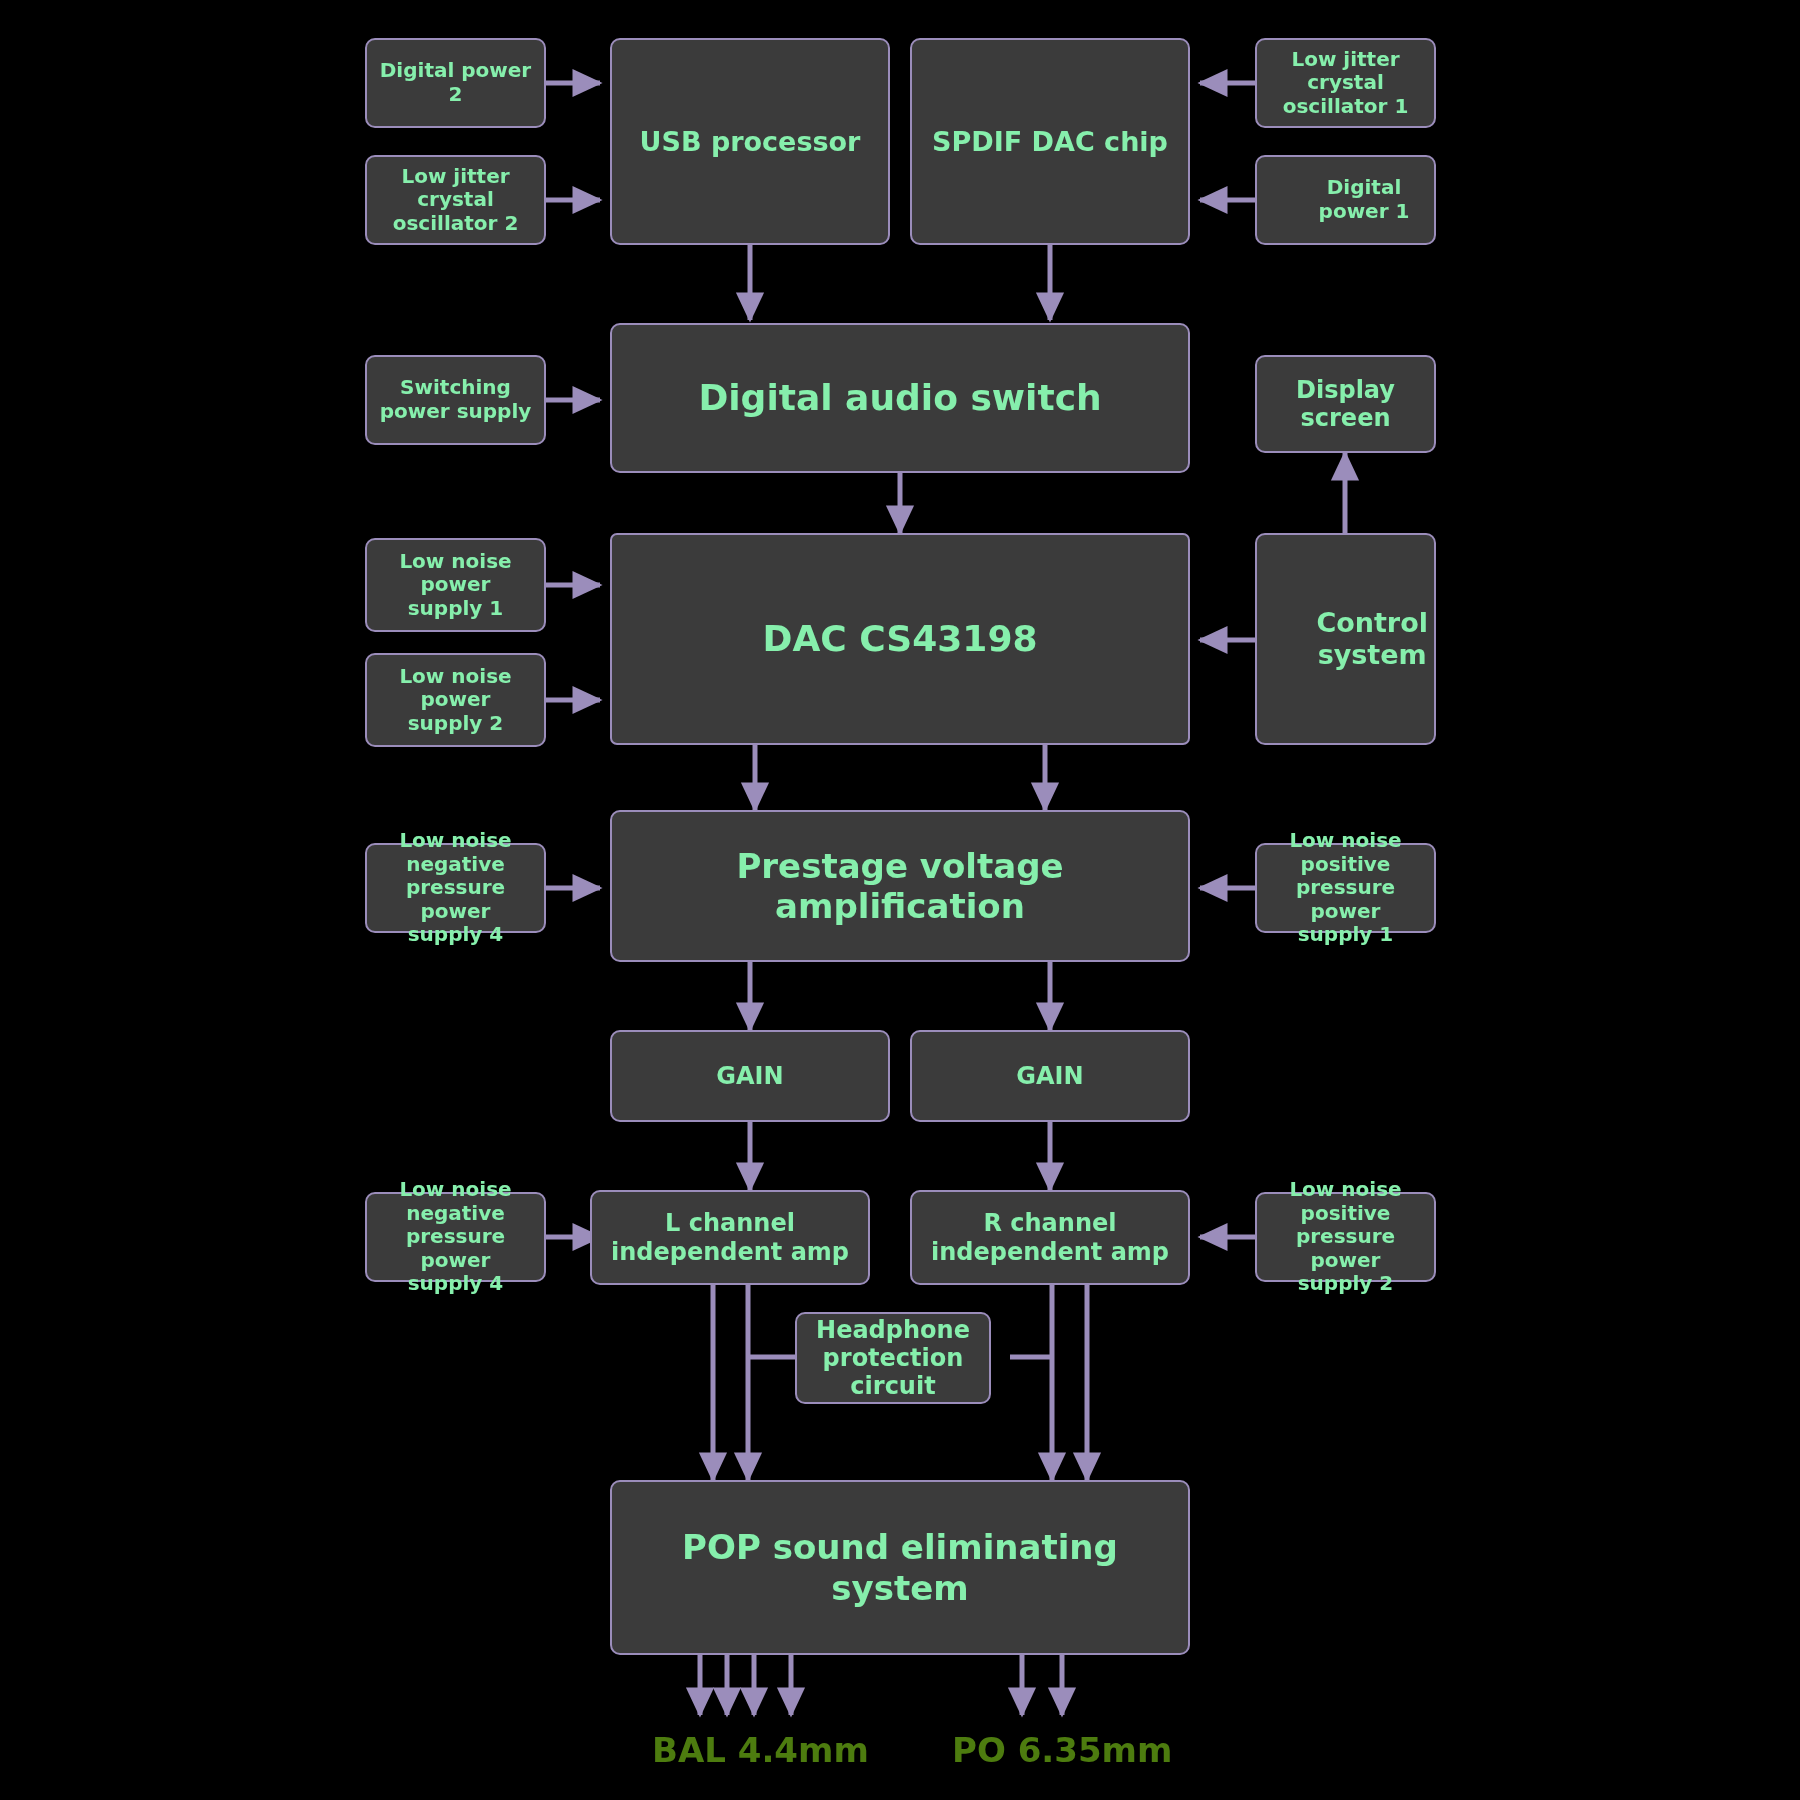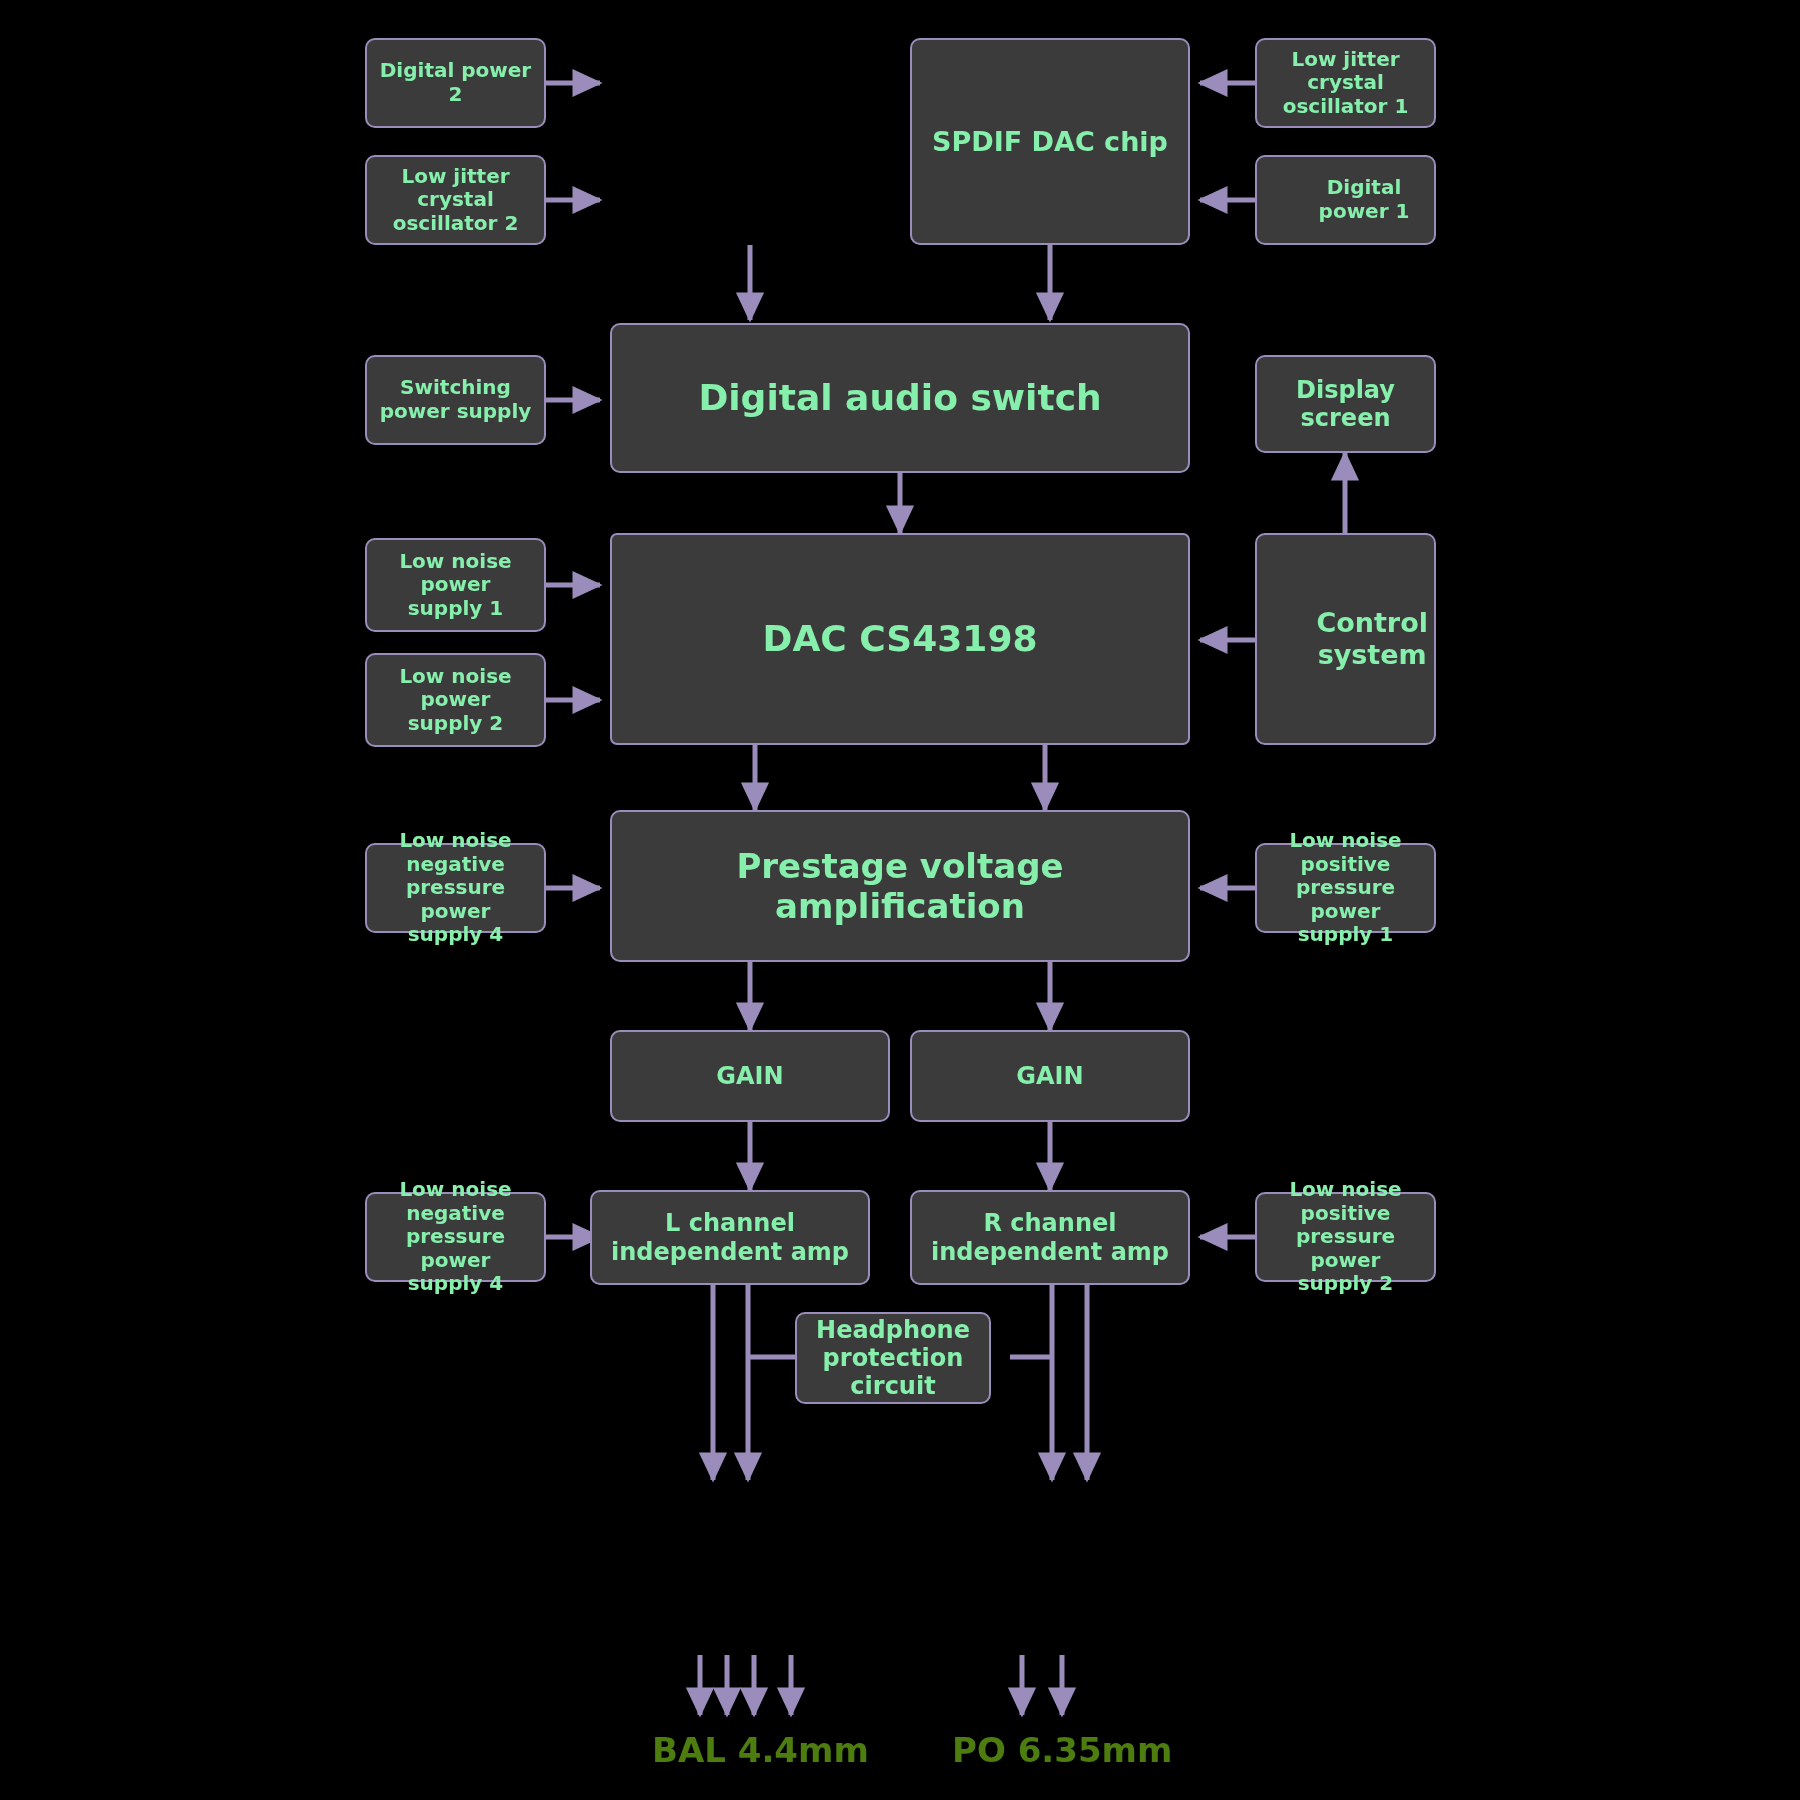--- a/index.html
+++ b/index.html
@@ -125,20 +125,23 @@
 
   <div class="node sm" style="left:365px; top:38px; width:181px; height:90px;">
     <span>Digital power 2</span>
   </div>
 
   <div class="node sm" style="left:365px; top:155px; width:181px; height:90px; white-space:pre-line;">
     <span>Low jitter crystal
 oscillator 2</span>
   </div>
 
+  <div class="node lg" style="left:610px; top:38px; width:280px; height:207px;">
+    <span>USB processor</span>
+  </div>
 
   <div class="node lg" style="left:910px; top:38px; width:280px; height:207px;">
     <span>SPDIF DAC chip</span>
   </div>
 
   <div class="node sm" style="left:1255px; top:38px; width:181px; height:90px; white-space:pre-line;">
     <span>Low jitter crystal
 oscillator 1</span>
   </div>
 
@@ -229,20 +232,23 @@
 positive
 pressure power
 supply 2</span>
   </div>
 
   <div class="node md" style="left:795px; top:1312px; width:196px; height:92px; white-space:pre-line;">
     <span>Headphone
 protection circuit</span>
   </div>
 
+  <div class="node xl" style="left:610px; top:1480px; width:580px; height:175px;">
+    <span>POP sound eliminating system</span>
+  </div>
 
   <div class="outlabel" style="left:652px; top:1730px;">
     <span>BAL 4.4mm</span>
   </div>
 
   <div class="outlabel" style="left:952px; top:1730px;">
     <span>PO 6.35mm</span>
   </div>
 
 </div>

